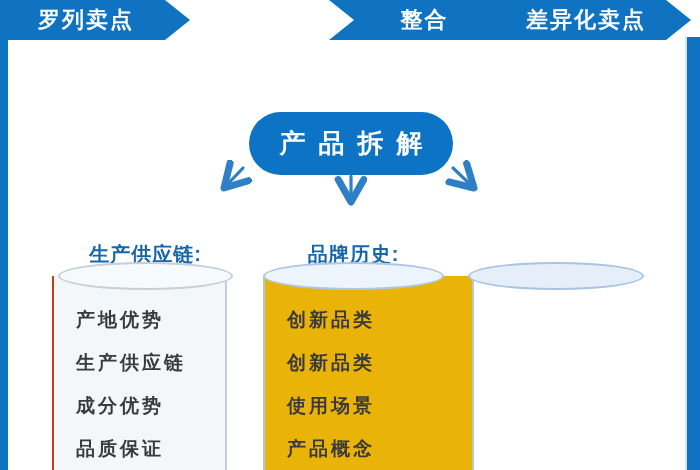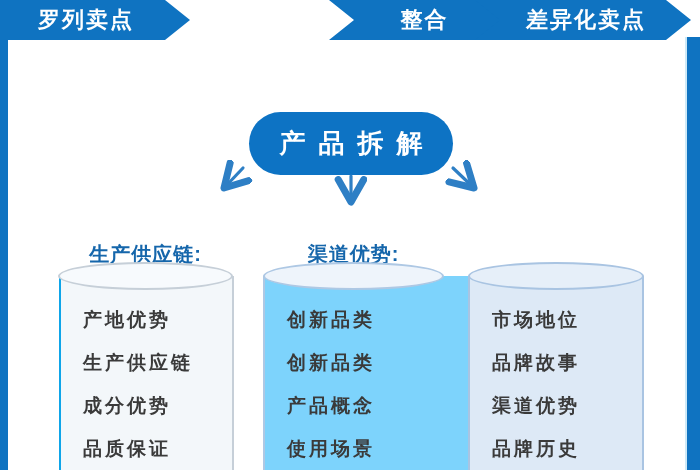--- a/index.html
+++ b/index.html
@@ -33,23 +33,23 @@
   .col-header{position:absolute; top:221px; height:26px; display:flex; align-items:center; justify-content:center;
     color:#1566ab; font-size:20px; font-weight:bold; letter-spacing:1px;margin-top:20px;}
   .h1{left:58px;  width:175px;}
   .h2{left:263px; width:181px;}
   .h3{left:468px; width:176px;}
   
   .cyl-top{position:absolute; top:262px; height:28px; border-radius:50%; box-sizing:border-box; z-index:2;}
   .cyl-body{position:absolute; top:276px; height:194px; box-sizing:border-box; z-index:1;
     padding-top:22px;}
   .c1t{left:58px; width:175px; background:#f7fafd; border:2px solid #c6cfd8;}
-  .c1b{left:59px; width:175px; background:#f3f7fa; border-left:2px solid #0ea5e9; border-right:2px solid #c6cfd8;}
+  .c1b{left:52px; width:175px; background:#f3f7fa; border-left:2px solid #c2410c; border-right:2px solid #c6cfd8;}
   .c2t{left:263px; width:181px; background:#eef4fb; border:2px solid #aec8e4;}
-  .c2b{left:263px; width:211px; background:#7dd3fc; border-left:2px solid #aec8e4; border-right:2px solid #aec8e4;}
+  .c2b{left:263px; width:211px; background:#eab308; border-left:2px solid #aec8e4; border-right:2px solid #aec8e4;}
   .c3t{left:468px; width:176px; background:#e6eff9; border:2px solid #a9c4e2;}
   .c3b{left:468px; width:176px; background:#dde9f6; border-left:2px solid #a9c4e2; border-right:2px solid #a9c4e2;}
   .cyl-item{height:43px; display:flex; align-items:center; padding-left:22px;
     color:#3a3a3a; font-size:19px; font-weight:600; letter-spacing:3px;}
 </style>
 </head>
 <body>
 
 <div class="page">
 
@@ -77,39 +77,33 @@
       <marker id="vhead" markerWidth="12" markerHeight="12" refX="8" refY="5" orient="auto">
         <path d="M1 1 L8 5 L1 9" fill="none" stroke="#2e7fc5" stroke-width="2.2" stroke-linecap="round" stroke-linejoin="round"></path>
       </marker>
     </defs>
     <line x1="58" y1="8" x2="39" y2="28" stroke="#2e7fc5" stroke-width="3.2" stroke-linecap="round" marker-end="url(#vhead)"></line>
     <line x1="166" y1="16" x2="166" y2="42" stroke="#2e7fc5" stroke-width="3.2" stroke-linecap="round" marker-end="url(#vhead)"></line>
     <line x1="268" y1="8" x2="289" y2="28" stroke="#2e7fc5" stroke-width="3.2" stroke-linecap="round" marker-end="url(#vhead)"></line>
   </svg>
 
   <div class="col-header h1">生产供应链:</div>
-  <div class="col-header h2">渠道优势:</div>
+  <div class="col-header h2">品牌历史:</div>
 
   <div class="cyl-top c1t"></div>
   <div class="cyl-body c1b">
     <div class="cyl-item">产地优势</div>
     <div class="cyl-item">生产供应链</div>
     <div class="cyl-item">成分优势</div>
     <div class="cyl-item">品质保证</div>
   </div>
 
   <div class="cyl-top c2t"></div>
   <div class="cyl-body c2b">
     <div class="cyl-item">创新品类</div>
     <div class="cyl-item">创新品类</div>
+    <div class="cyl-item">使用场景</div>
     <div class="cyl-item">产品概念</div>
-    <div class="cyl-item">使用场景</div>
   </div>
 
   <div class="cyl-top c3t"></div>
-  <div class="cyl-body c3b">
-    <div class="cyl-item">市场地位</div>
-    <div class="cyl-item">品牌故事</div>
-    <div class="cyl-item">渠道优势</div>
-    <div class="cyl-item">品牌历史</div>
-  </div>
 
 </div>
 
 </body></html>

